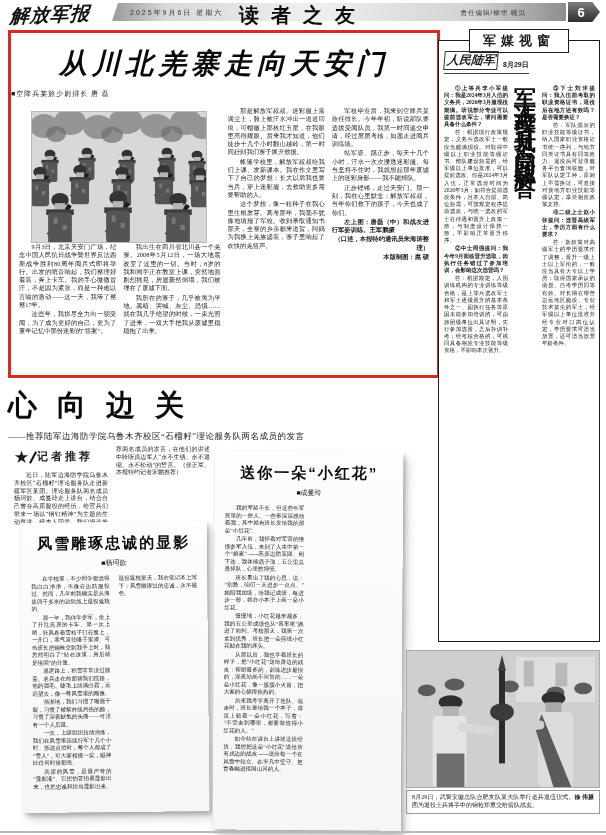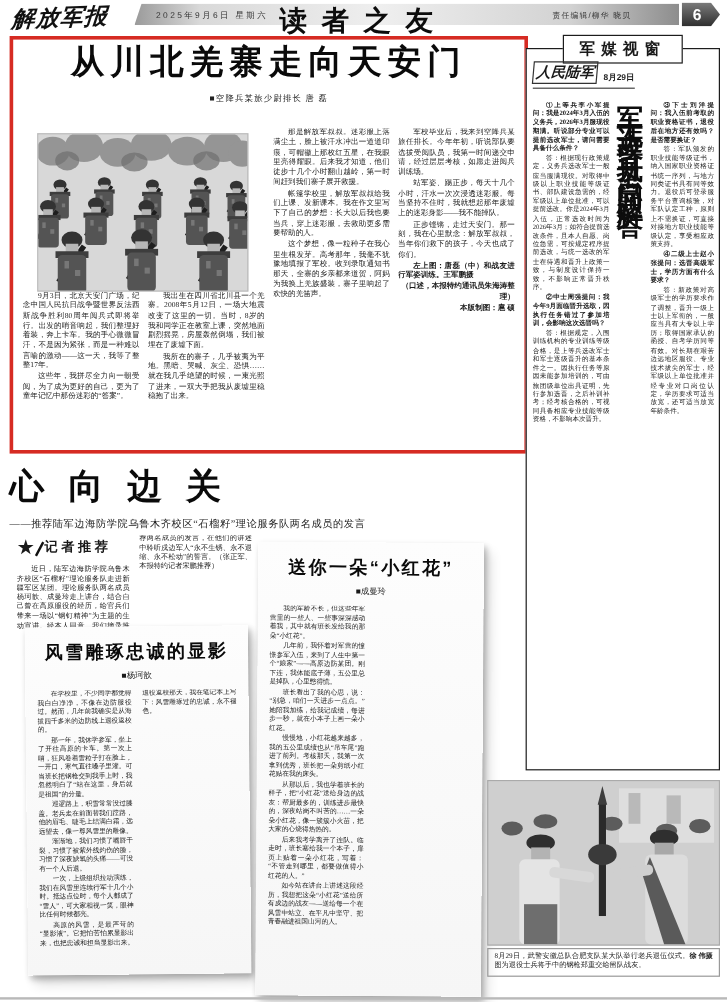--- a/index.html
+++ b/index.html
@@ -9,35 +9,35 @@
 
   
   .masthead{position:absolute;left:0;top:0;width:606px;height:26px;}
   .paper-logo{position:absolute;left:10px;top:2px;font-family:"DejaVu Serif",serif;
       font-size:19px;font-weight:bold;font-style:italic;transform:skewX(-6deg) rotate(-2deg);
       letter-spacing:1px;color:#111;z-index:3;}
   .head-strip{position:absolute;left:112px;top:3px;right:40px;height:18px;
       background:linear-gradient(90deg,#9a9a9a,#d9d9d9 12%,#efefef 45%,#d2d2d2 80%,#8d8d8d);
       clip-path:polygon(6px 0,100% 0,100% 100%,0 100%);}
   .head-date{position:absolute;left:130px;top:8px;font-size:7px;letter-spacing:2px;color:#333;}
-  .page-title{position:absolute;left:0;right:0;top:2px;text-align:center;font-size:23px;
+  .page-title{position:absolute;left:0;right:0;top:2px;text-align:center;font-size:20px;
       font-weight:bold;letter-spacing:12px;color:#0c0c0c;}
   .editor-line{position:absolute;right:80px;top:9px;font-size:6.5px;color:#333;letter-spacing:1px;}
   .page-num{position:absolute;right:6px;top:2px;width:32px;height:20px;color:#fff;
       background:linear-gradient(180deg,#7c7c7c,#2e2e2e);
       clip-path:polygon(0 0,76% 0,100% 50%,76% 100%,0 100%);
       font-size:13px;font-weight:bold;display:flex;align-items:center;justify-content:center;
       padding-right:6px;box-sizing:border-box;}
 
   
   .main-article{position:absolute;left:8px;top:30px;width:432px;height:348px;
       border:3px solid #d62b23;background:#fff;box-sizing:border-box;}
-  .main-headline{text-align:center;font-size:28px;font-weight:bold;
-      letter-spacing:5px;color:#0a0a0a;}
-  .main-byline{text-align:center;font-size:7px;margin-top:6px;color:#222;letter-spacing:1px;}
+  .main-headline{margin-top:12px;text-align:center;font-size:28px;font-weight:bold;
+      letter-spacing:5px;color:#0a0a0a;font-style:italic;}
+  .main-byline{font-size:7px;margin-top:6px;color:#222;letter-spacing:1px;}
   .main-body{position:absolute;left:8px;right:8px;top:74px;bottom:6px;display:flex;gap:7px;overflow:hidden;}
   .main-body .col{flex:1;font-size:6.3px;line-height:8.3px;text-align:justify;overflow:hidden;}
   .main-body .col p{margin:0 0 1px;text-indent:2em;}
   .main-body .col.offset{padding-top:136px;}
   .main-photo{position:absolute;left:20px;top:78px;width:174px;height:130px;
       border:1px solid #bbb;background:#d6d6d6;}
   .main-photo svg{display:block;width:100%;height:100%;}
   .main-body .col:last-child p:nth-last-child(1),
   .main-body .col:last-child p:nth-last-child(2){text-align:right;text-indent:0;font-weight:bold;}
   .main-body .col:last-child p:nth-last-child(3){font-weight:bold;}

